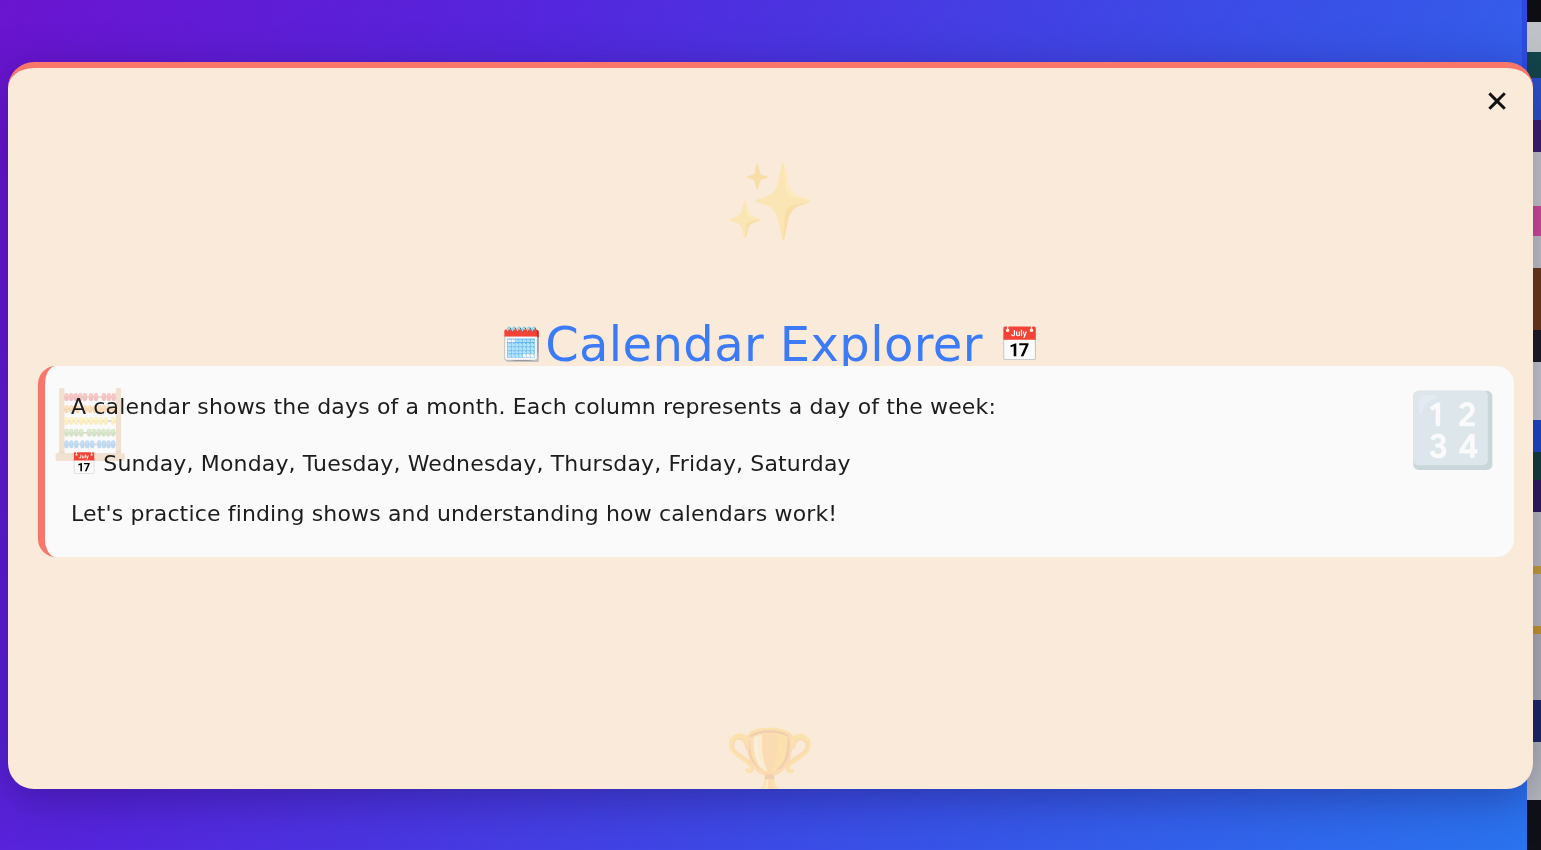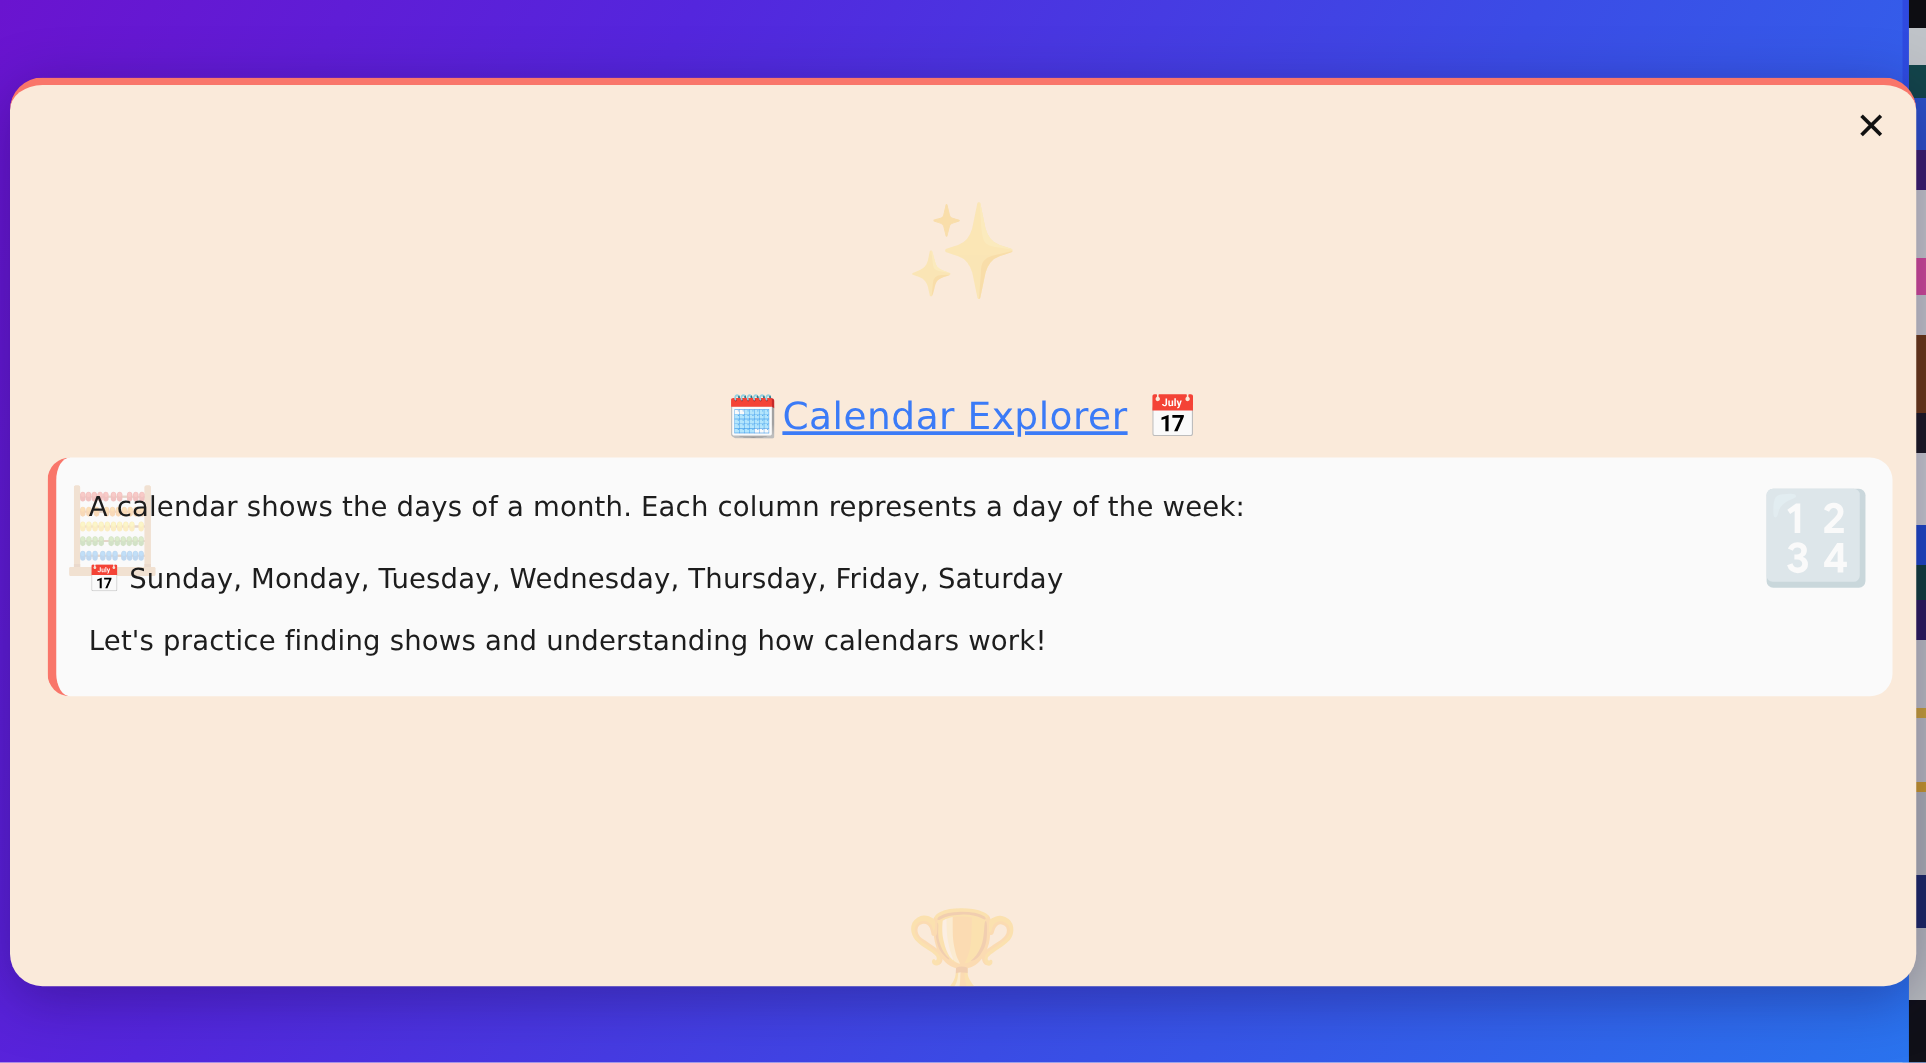--- a/index.html
+++ b/index.html
@@ -120,26 +120,25 @@
   #title-row {
     position: absolute;
     top: 248px;
     left: 0;
     width: 100%;
     text-align: center;
     white-space: nowrap;
   }
   #title-text {
     font-family: "DejaVu Sans", "Liberation Sans", sans-serif;
-    font-size: 30px;
+    font-size: 48px;
     font-weight: 400;
     color: #3b7bf7;
     letter-spacing: .4px;
     vertical-align: middle;
-    text-decoration: underline;
   }
   .title-emoji {
     font-size: 33px;
     vertical-align: middle;
     line-height: 1;
   }
   #title-emoji-left  { margin-right: 3px; }
   #title-emoji-right { margin-left: 16px; }
 
   

